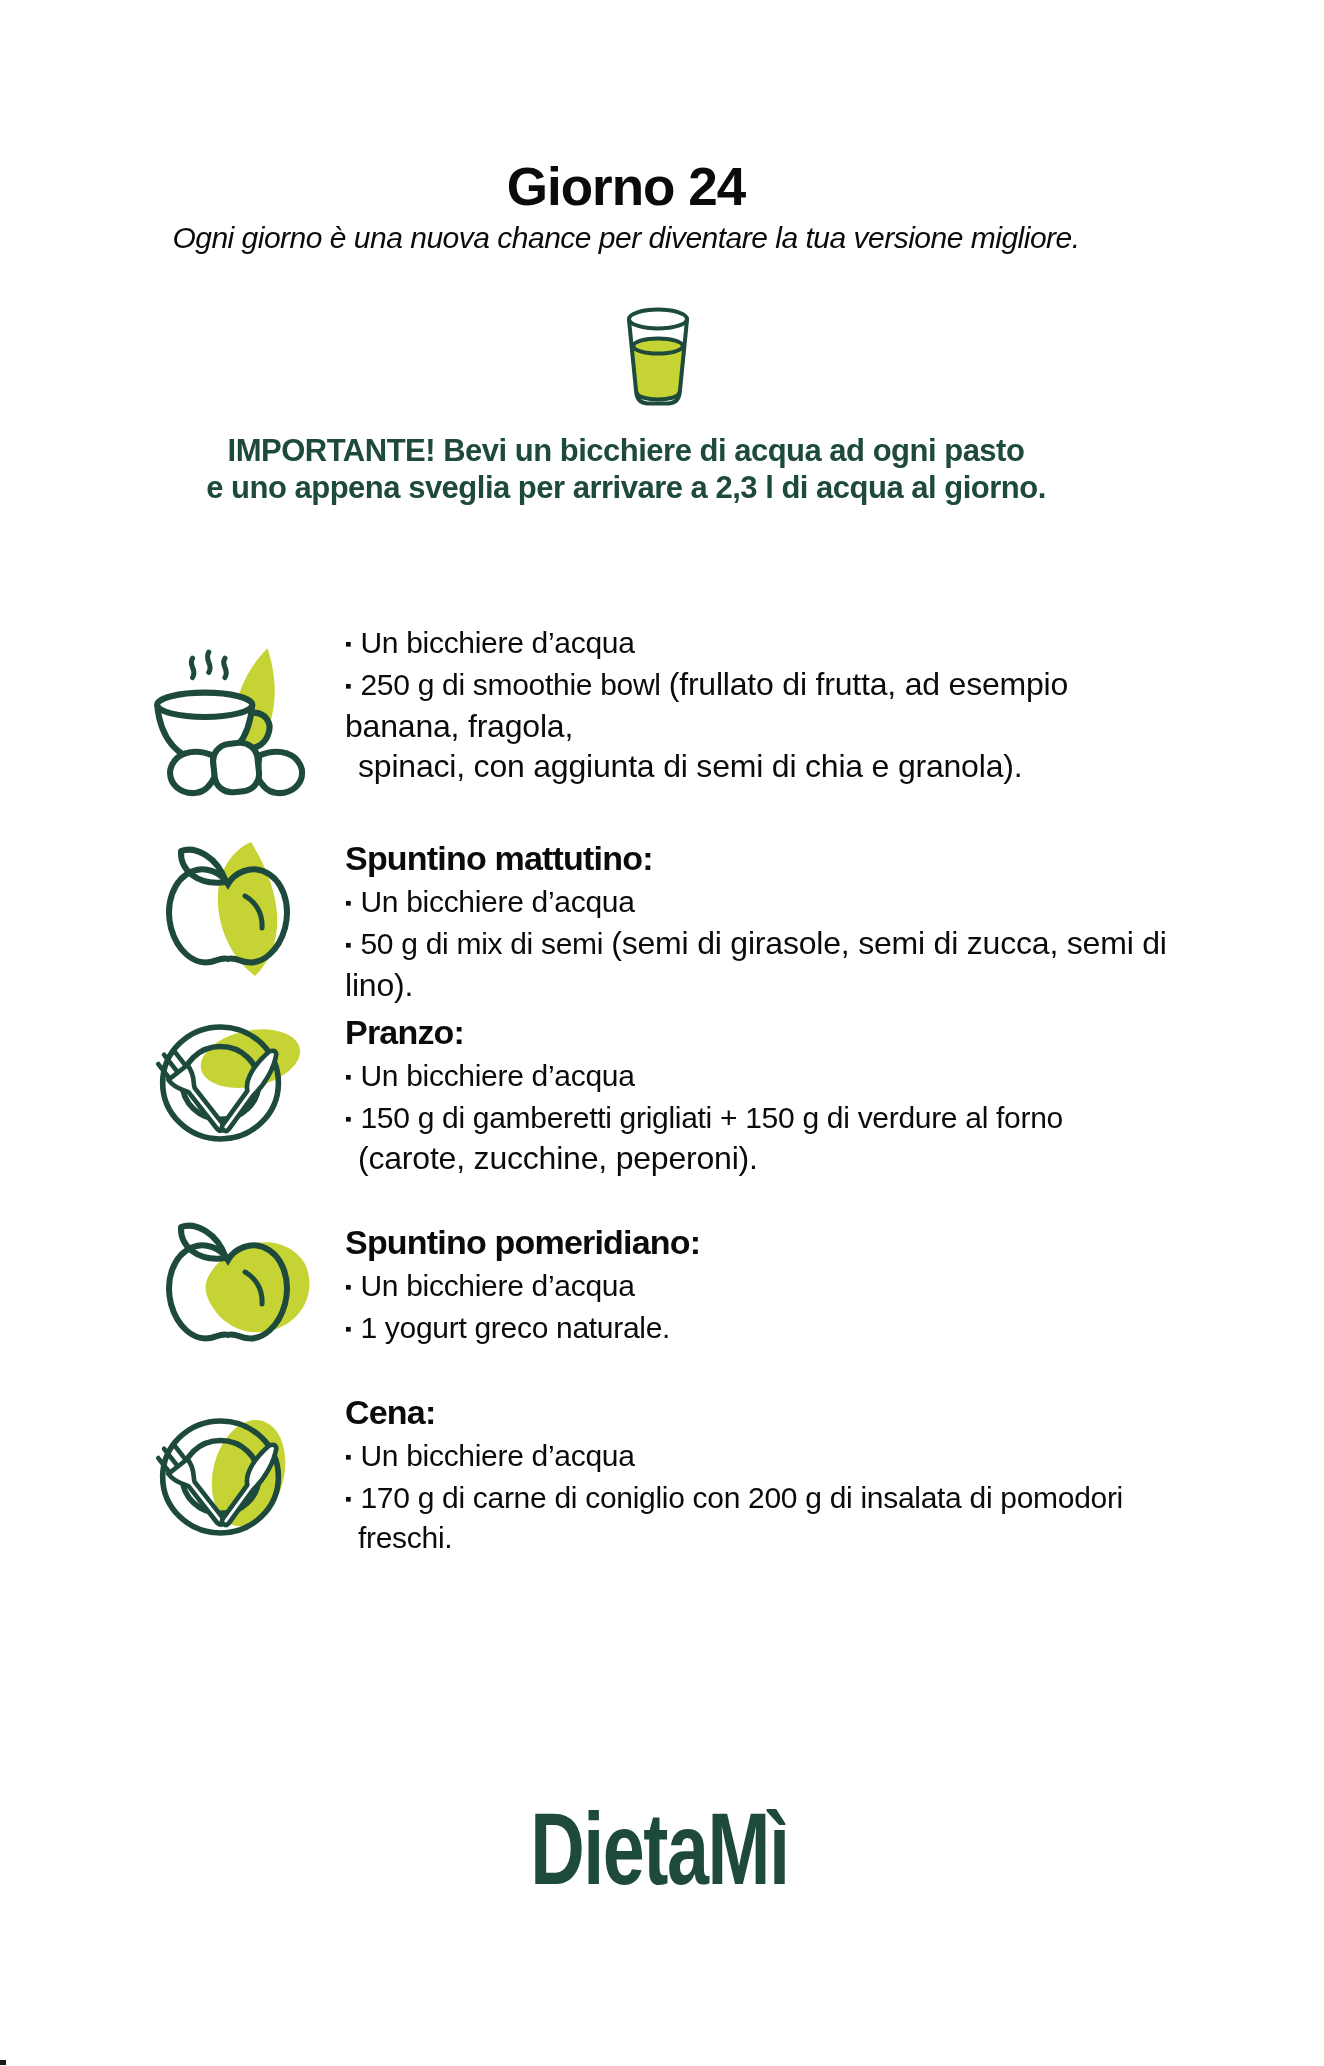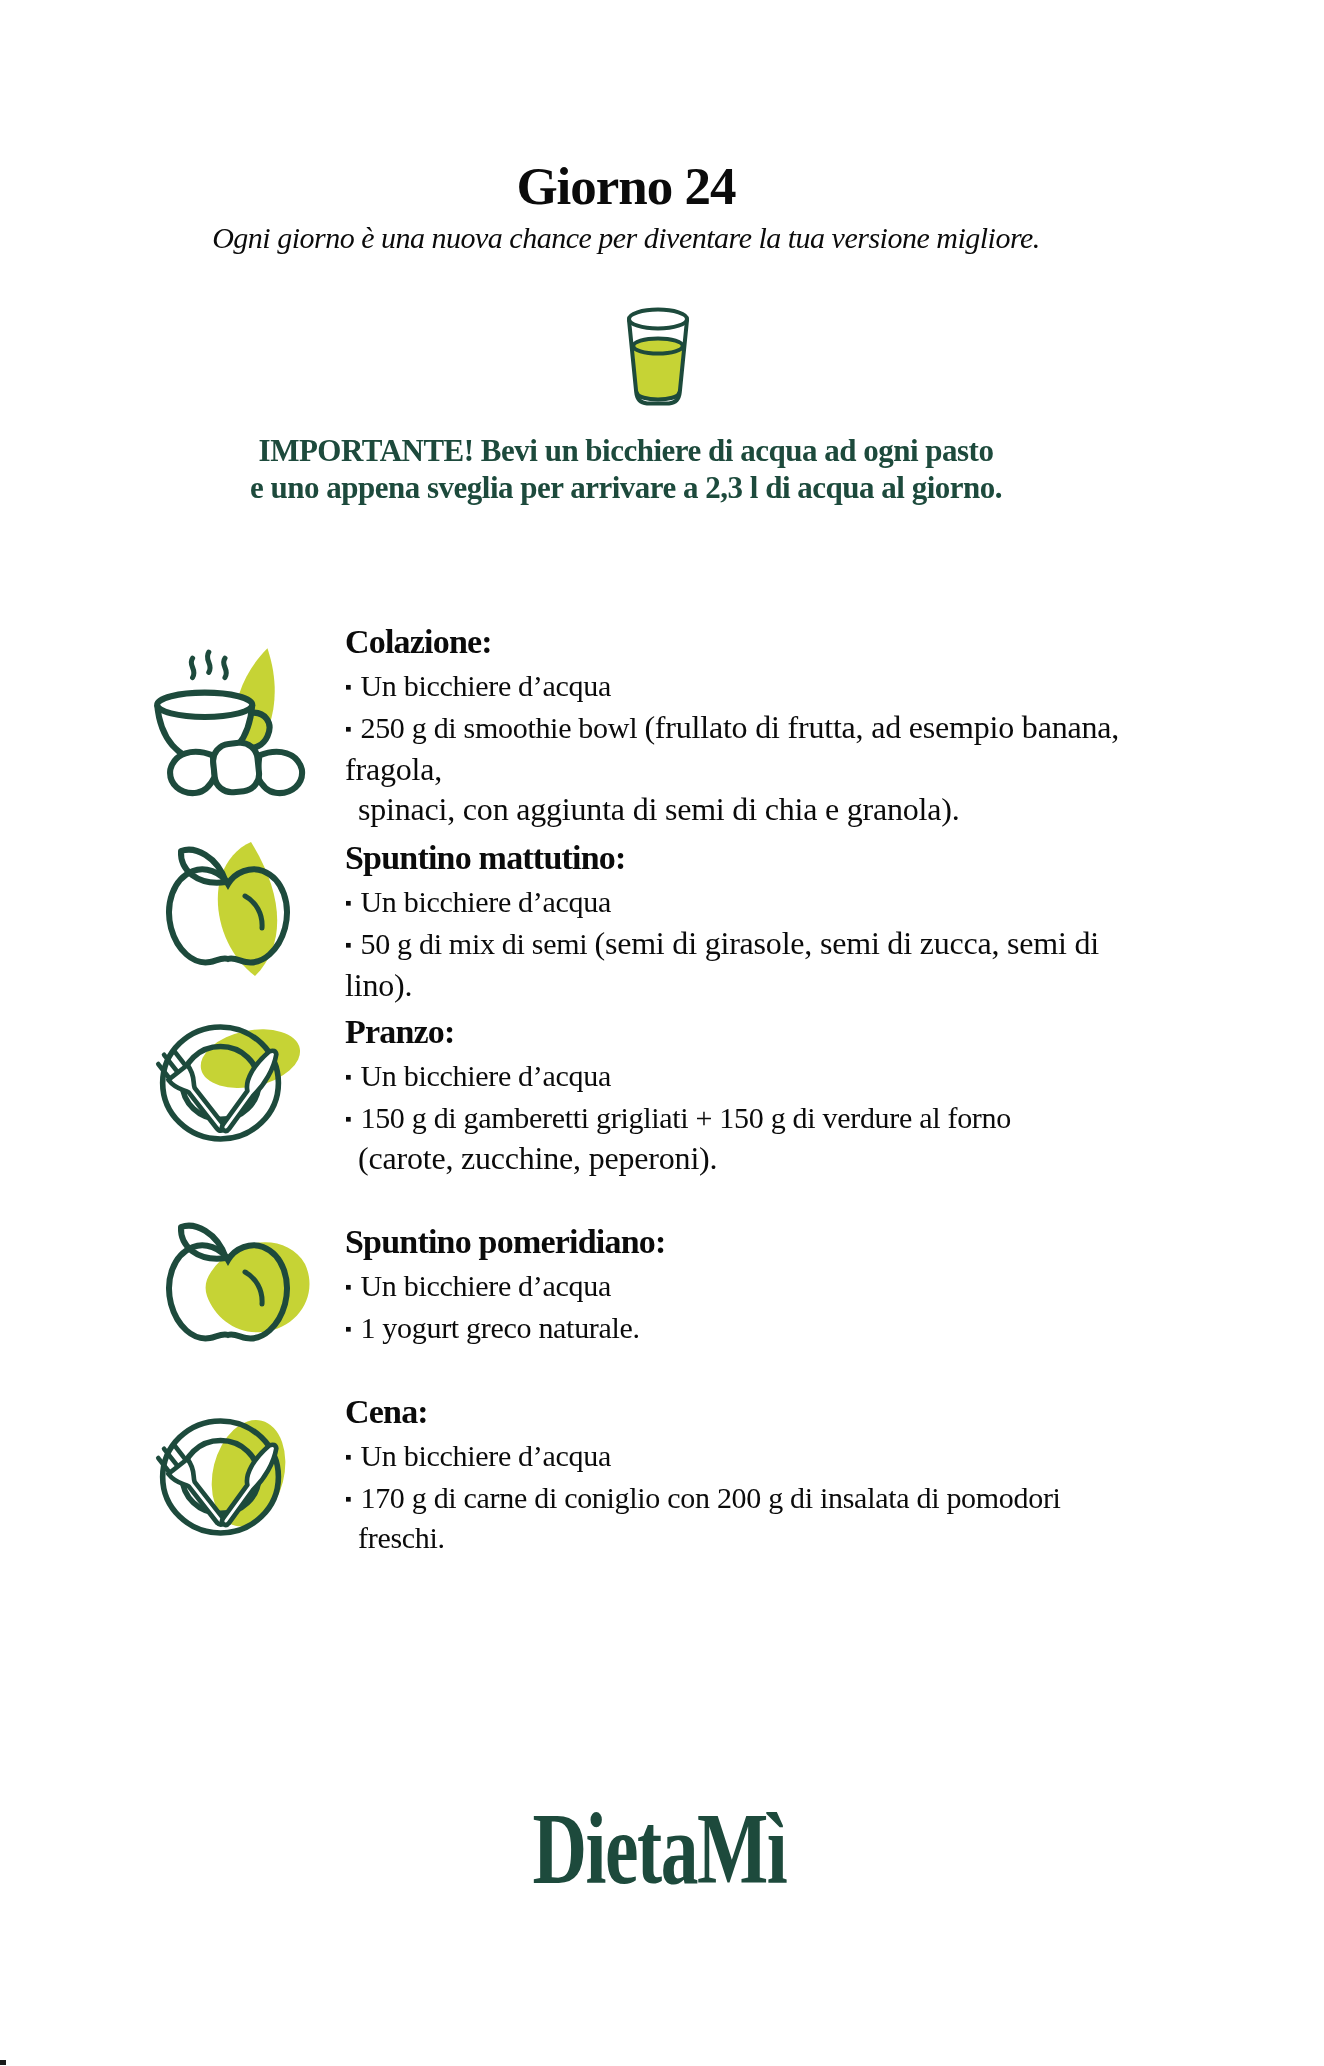--- a/index.html
+++ b/index.html
@@ -1,20 +1,20 @@
 <!DOCTYPE html>
 <html><head>
 <meta charset="utf-8">
 <style>
   html,body{margin:0;padding:0;background:#ffffff;}
   .page{
     position:relative;
     width:1252px;height:2066px;
     background:#ffffff;
-    font-family:Liberation Serif, serif;
+    font-family:Liberation Sans, sans-serif;
     color:#0b0b0b;
     overflow:hidden;
   }
   .h1{
     position:absolute;top:160px;left:0;width:100%;
     text-align:center;font-size:53px;font-weight:bold;
     letter-spacing:-1px;line-height:1;color:#0b0b0b;
   }
   .subtitle{
     position:absolute;top:221px;left:0;width:100%;
@@ -78,21 +78,20 @@
         <ellipse cx="62" cy="58" rx="47" ry="12" fill="#ffffff" stroke="#1d4a3c" stroke-width="6"></ellipse>
         <path d="M106,66 C122,64 130,76 124,89 C120,98 111,102 103,101" fill="none" stroke="#1d4a3c" stroke-width="6"></path>
         <g>
           <path d="M70,108 C50,100 32,106 28,122 C26,136 38,147 54,145 C62,144 68,137 72,129 Z" fill="#ffffff" stroke="#1d4a3c" stroke-width="6" stroke-linejoin="round"></path>
           <path d="M116,108 C136,100 154,106 158,122 C160,136 148,147 132,145 C124,144 118,137 114,129 Z" fill="#ffffff" stroke="#1d4a3c" stroke-width="6" stroke-linejoin="round"></path>
           <rect x="71" y="96" width="44" height="48" rx="17" fill="#ffffff" stroke="#1d4a3c" stroke-width="6" transform="rotate(-6 93 120)"></rect>
         </g>
       </svg>
     </div>
     <div class="text-col">
-      <div class="meal-title">Colazione:</div>
       <div class="line"><span class="bullet">▪</span><span>Un bicchiere d’acqua</span></div>
       <div class="line"><span class="bullet">▪</span><span>250 g di smoothie bowl</span> <span class="small">(frullato di frutta, ad esempio banana, fragola,</span></div>
       <div class="line cont small">spinaci, con aggiunta di semi di chia e granola).</div>
     </div>
   </div>
 
   <div class="meal-row" style="top:838px">
     <div class="icon-col" style="margin-top:8px">
       <svg width="150" height="126" viewBox="0 0 150 126" style="overflow:visible">
         <path d="M98,-4 C128,44 136,96 102,130 C72,108 58,64 68,30 C74,14 84,2 98,-4 Z" fill="#c6d335"></path>

